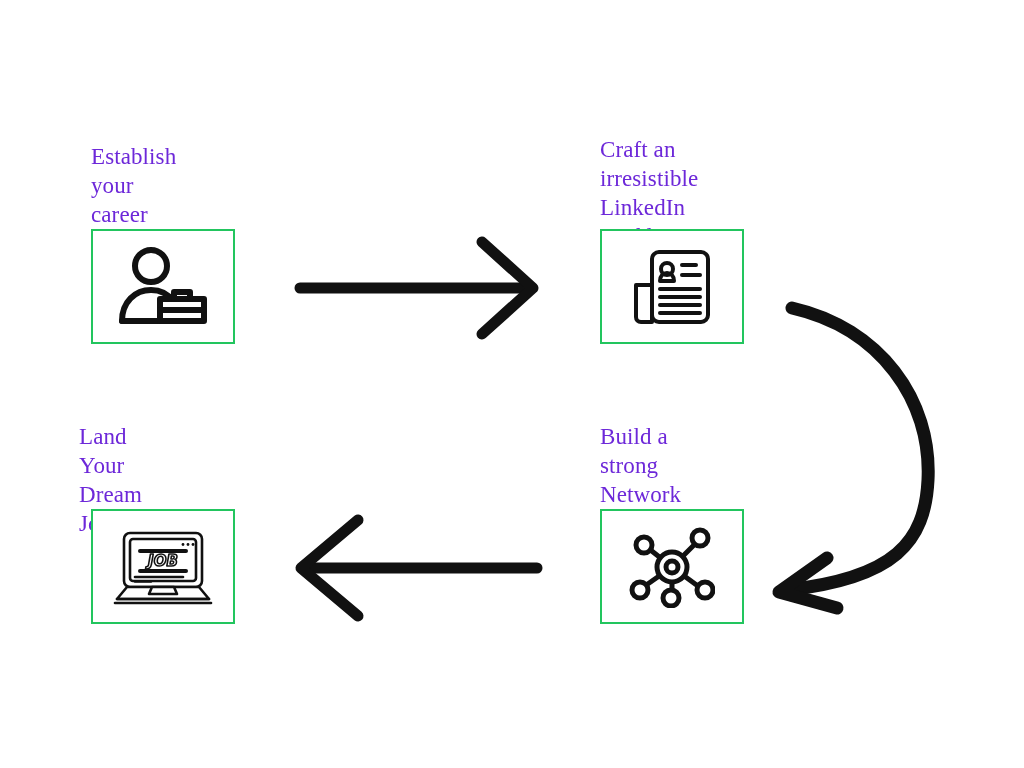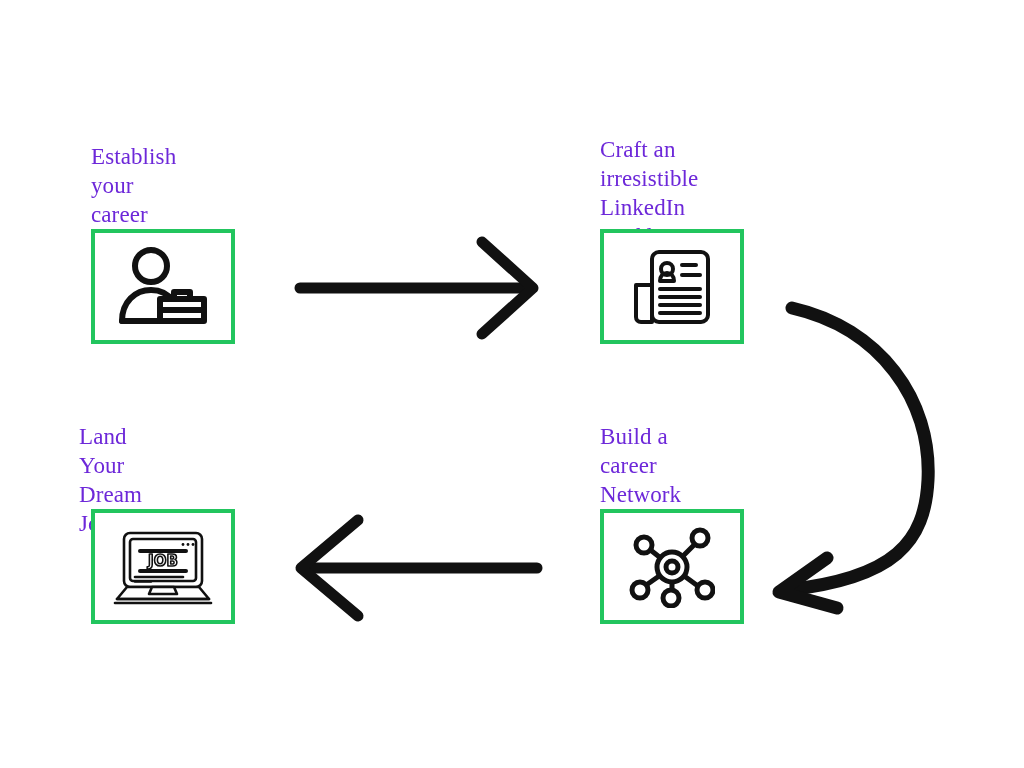--- a/index.html
+++ b/index.html
@@ -31,25 +31,26 @@
     line-height: 29px;
     font-weight: 400;
     color: #6d28d9;
     letter-spacing: 0.1px;
     white-space: pre-line;
     font-family: Liberation Serif, serif;
   }
   .icon-box {
     position: absolute;
     background: #ffffff;
-    border: 4px solid #22c55e;
+    border: 2px solid #22c55e;
     box-sizing: border-box;
     display: flex;
     align-items: center;
     justify-content: center;
+    font-style: italic;
   }
   .icon-box svg {
     display: block;
   }
   .arrow {
     position: absolute;
     pointer-events: none;
   }
   
   #step-1 .step-label { left: 91px;  top: 142px; }
@@ -102,21 +103,21 @@
           <path d="M30 44 L70 44"></path>
           <path d="M30 52 L70 52"></path>
           <path d="M30 60 L70 60"></path>
           <path d="M30 68 L70 68"></path>
         </svg>
       </span>
     </div>
   </div>
 
   <div class="step" id="step-3">
-    <div class="step-label">Build a career
+    <div class="step-label">Build a strong
 Network</div>
     <div class="icon-box">
       <span>
         <svg width="86" height="82" viewBox="0 0 86 82" fill="none" stroke="#111111" stroke-width="5" stroke-linecap="round" stroke-linejoin="round">
           <path d="M43 41 L71 13"></path>
           <path d="M43 41 L19 22"></path>
           <path d="M43 41 L13 62"></path>
           <path d="M43 41 L43 70"></path>
           <path d="M43 41 L73 63"></path>
           <circle cx="71" cy="12" r="8" fill="#ffffff"></circle>

